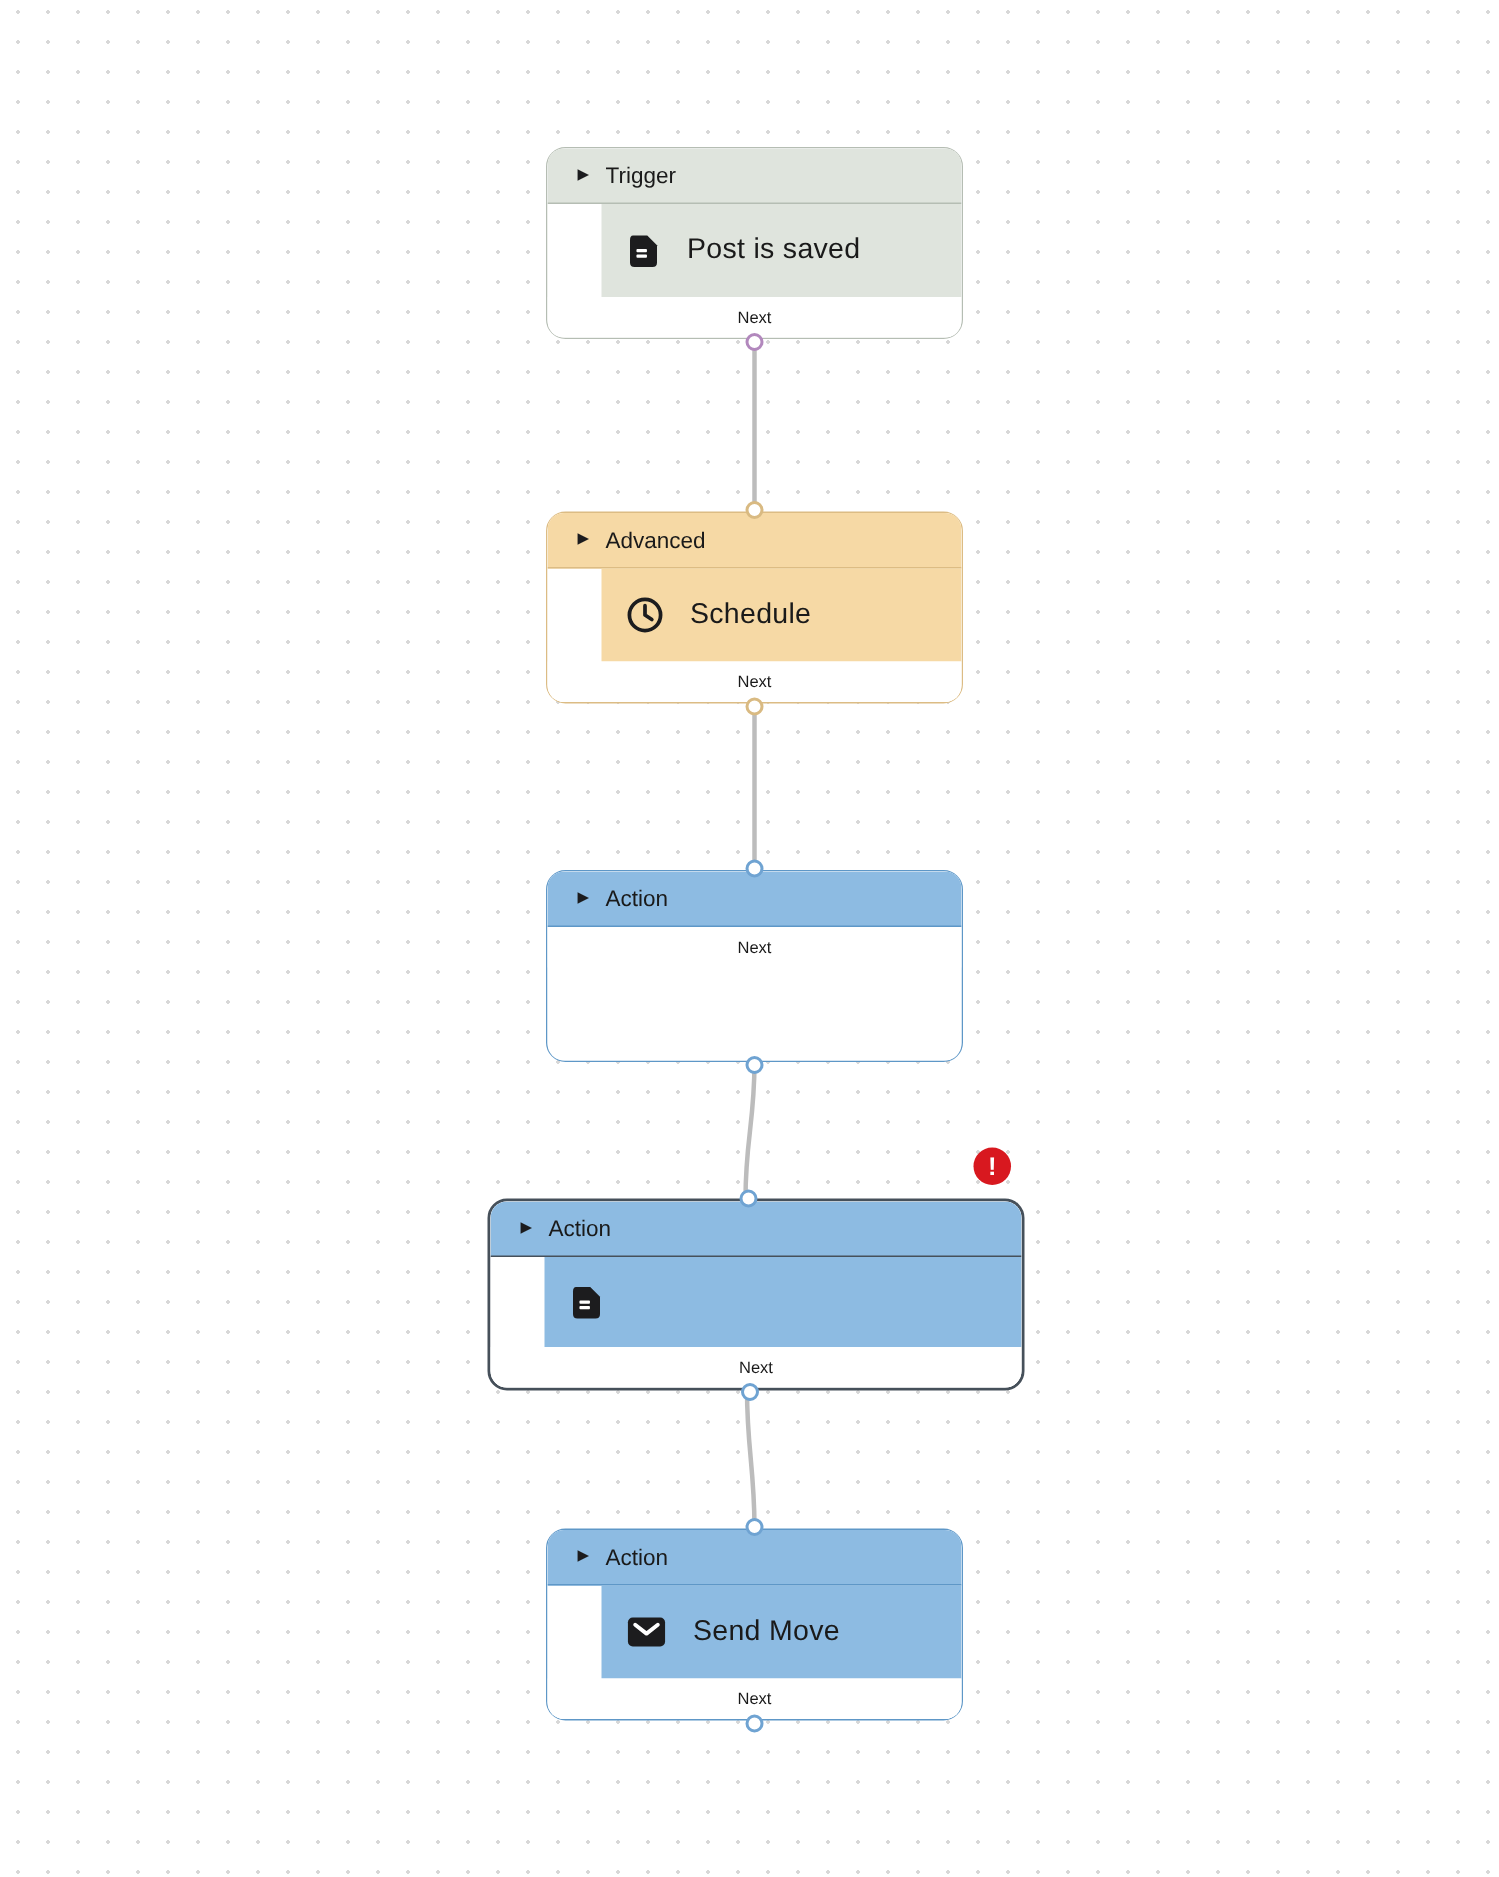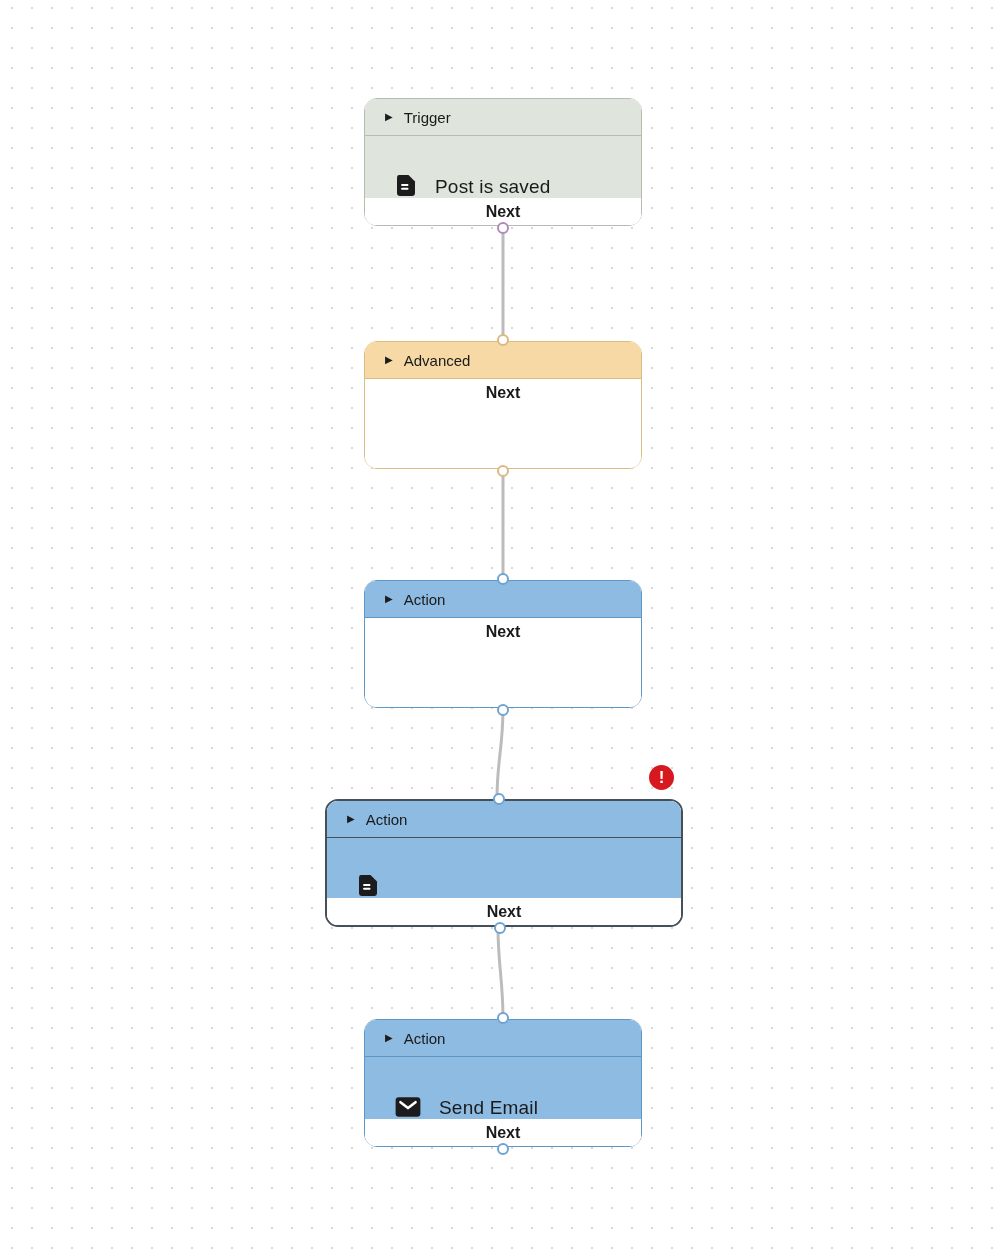--- a/index.html
+++ b/index.html
@@ -43,33 +43,34 @@
     display:flex; align-items:center;
     gap:11px; padding:0 20px;
     background:var(--accent,#eee);
     border-bottom:1px solid var(--border,#999);
     font-size:15px;
     cursor:pointer;
   }
   .tri { font-size:10px; line-height:1; color:#1c1c1e; }
   .node-body {
     flex:1;
-    display:flex; align-items:flex-end;
-    gap:17px; padding:0 29px;
+    display:flex; align-items:center;
+    gap:17px; padding:0 16px;
     background:var(--accent,#eee);
     font-size:19px;
     letter-spacing:0.2px;
     cursor:pointer;
+    margin-left:36px;
   }
   .node-body .icon { display:flex; align-items:center; flex:none; }
   .node-footer {
     height:27px; flex:none;
     display:flex; align-items:center; justify-content:center;
     background:var(--footer-bg,#ffffff);
-    font-size:16px; font-weight:700;
+    font-size:11px; font-weight:400;
   }
   .port {
     position:absolute;
     width:12px; height:12px;
     background:#fff;
     border:2.5px solid var(--port,#888);
     border-radius:50%;
     left:50%;
     transform:translateX(-50%);
     z-index:3;
@@ -121,20 +122,29 @@
   </div>
   <span class="port port-bottom"></span>
 </div>
 
 <div class="node" style="left: 364px; top: 341px; width: 278px; height: 128px; --accent: #f6d9a5; --border: #dcbc84; --port: #d9ba82;">
   <div class="node-inner">
     <div class="node-header">
       <span class="tri">▶</span>
       <span>Advanced</span>
     </div>
+    <div class="node-body">
+      <span class="icon">
+        <svg width="26" height="26" viewBox="0 0 24 24">
+            <circle cx="12" cy="12" r="9.6" fill="none" stroke="#1c1c1e" stroke-width="2.3"></circle>
+            <path d="M12 6.3 V12 L16.2 14.8" fill="none" stroke="#1c1c1e" stroke-width="2.3" stroke-linecap="round" stroke-linejoin="round"></path>
+          </svg>
+      </span>
+      <span>Schedule</span>
+    </div>
     <div class="node-footer">
       <span>Next</span>
     </div>
   </div>
   <span class="port port-top"></span>
   <span class="port port-bottom"></span>
 </div>
 
 <div class="node" style="left: 364px; top: 580px; width: 278px; height: 128px; --accent: #8dbbe2; --border: #5e97c7; --port: #6fa3d2;">
   <div class="node-inner">
@@ -182,21 +192,21 @@
       <span class="tri">▶</span>
       <span>Action</span>
     </div>
     <div class="node-body">
       <span class="icon">
         <svg width="28" height="24" viewBox="0 0 26 22">
             <rect x="1.5" y="2" width="23" height="18" rx="3" fill="#1c1c1e"></rect>
             <path d="M6 6.5 l7 5.5 7-5.5" fill="none" stroke="#fff" stroke-width="2.4" stroke-linecap="round" stroke-linejoin="round"></path>
           </svg>
       </span>
-      <span>Send Email</span>
+      <span>Send Move</span>
     </div>
     <div class="node-footer">
       <span>Next</span>
     </div>
   </div>
   <span class="port port-top"></span>
   <span class="port port-bottom"></span>
 </div>
 
 </body></html>

